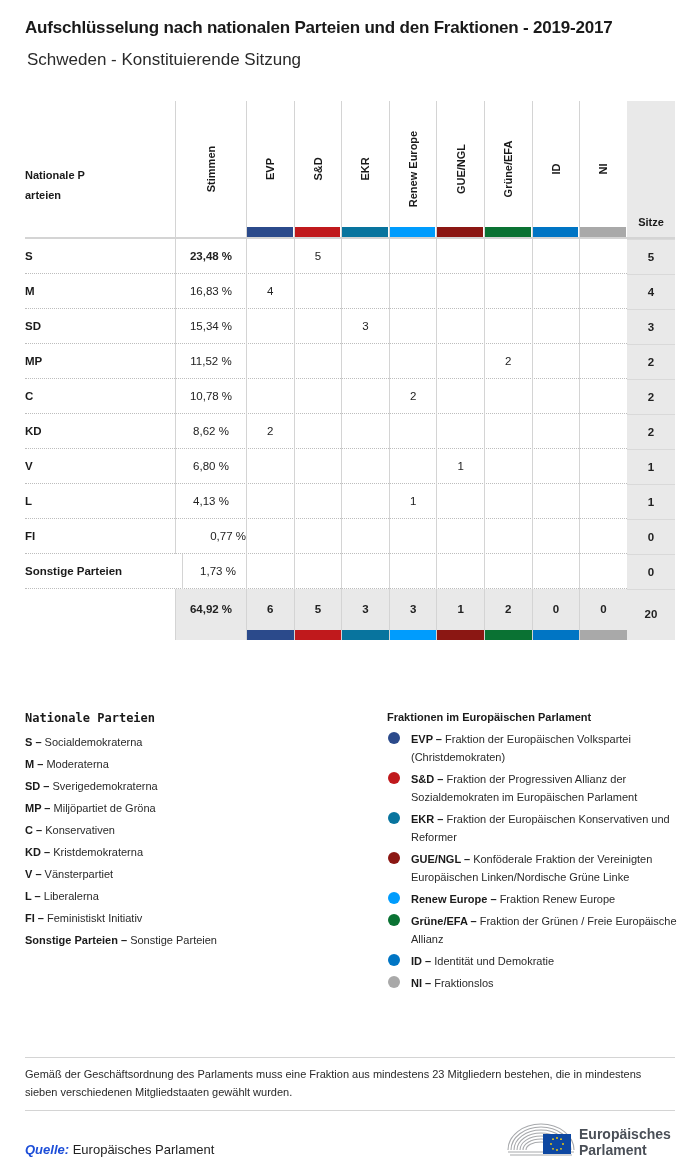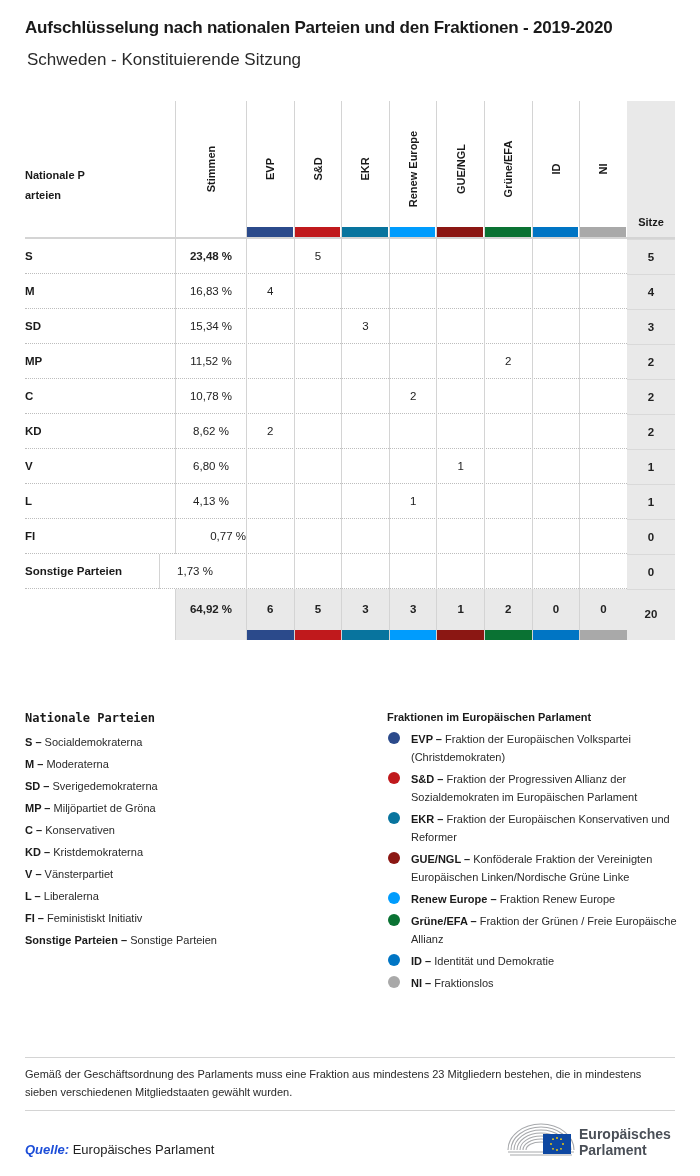--- a/index.html
+++ b/index.html
@@ -51,21 +51,21 @@
   .note-bottom { position: absolute; left: 25px; top: 1110px; width: 650px; border-top: 1px solid #d4d4d4; }
   .source { position: absolute; left: 25px; top: 1142px; font-size: 13px; color: #222; }
   .source b { color: #1d4ed8; font-style: italic; }
 
   .logo { position: absolute; left: 506px; top: 1120px; width: 172px; height: 40px; }
   .logo-text { position: absolute; left: 73px; top: 6px; font-size: 14px; font-weight: bold; line-height: 16px; color: #4a4f57; }
 </style>
 </head>
 <body>
 
-<div class="title">Aufschlüsselung nach nationalen Parteien und den Fraktionen - 2019-2020</div>
+<div class="title">Aufschlüsselung nach nationalen Parteien und den Fraktionen - 2019-2017</div>
 <div class="subtitle">Schweden - Konstituierende Sitzung</div>
 
 <div class="tbl">
   <div class="hdr-row" id="hdr-row">
     <div class="hdr-cell" style="left:0;width:150px;">
       <div class="natl-label">Nationale Parteien</div>
     </div>
     <div class="hdr-cell vline" style="left:150px;width:71px;">
       <div class="hdr-rot">Stimmen</div>
     </div>
@@ -220,21 +220,21 @@
         <div class="cell vline" style="left: 316.2px; width: 47.6px;"></div>
         <div class="cell vline" style="left: 363.8px; width: 47.6px;"></div>
         <div class="cell vline" style="left: 411.4px; width: 47.6px;"></div>
         <div class="cell vline" style="left: 459px; width: 47.6px;"></div>
         <div class="cell vline" style="left: 506.6px; width: 47.6px;"></div>
         <div class="cell vline" style="left: 554.2px; width: 47.6px;"></div>
         <div class="cell sitze" style="left: 602px; width: 48px;">0</div>
       </div>
       <div class="row">
         <div class="cell party" style="left: 0px; width: 150px;">Sonstige Parteien</div>
-        <div class="cell vline" style="left: 134px; width: 71px;">1,73 %</div>
+        <div class="cell vline" style="left: 157px; width: 71px;">1,73 %</div>
         <div class="cell vline" style="left: 221px; width: 47.6px;"></div>
         <div class="cell vline" style="left: 268.6px; width: 47.6px;"></div>
         <div class="cell vline" style="left: 316.2px; width: 47.6px;"></div>
         <div class="cell vline" style="left: 363.8px; width: 47.6px;"></div>
         <div class="cell vline" style="left: 411.4px; width: 47.6px;"></div>
         <div class="cell vline" style="left: 459px; width: 47.6px;"></div>
         <div class="cell vline" style="left: 506.6px; width: 47.6px;"></div>
         <div class="cell vline" style="left: 554.2px; width: 47.6px;"></div>
         <div class="cell sitze" style="left: 602px; width: 48px;">0</div>
       </div>

